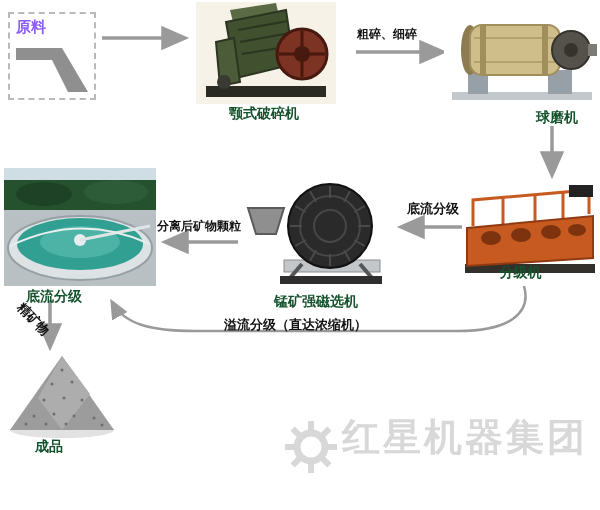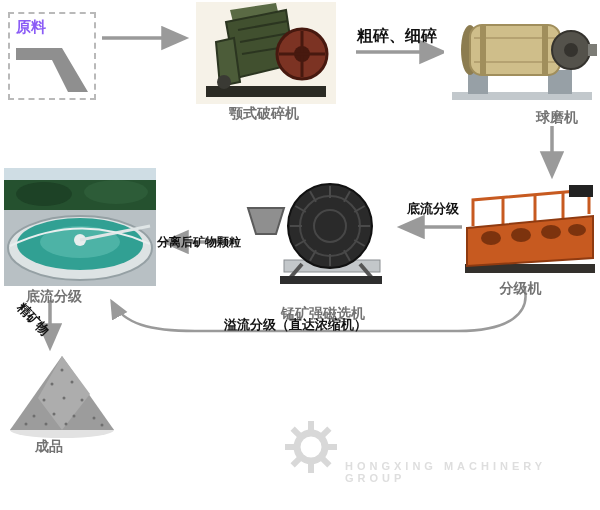--- a/index.html
+++ b/index.html
@@ -1,18 +1,18 @@
 <!DOCTYPE html>
 <html><head>
 <meta charset="utf-8">
 <style>
   html,body{margin:0;padding:0;}
   body{width:600px;height:510px;background:#ffffff;position:relative;overflow:hidden;
        font-family:"Liberation Sans","DejaVu Sans",sans-serif;}
-  .lbl{position:absolute;font-weight:bold;color:#737373;font-size:14px;text-align:center;white-space:nowrap;}
+  .lbl{position:absolute;font-weight:bold;color:#14532d;font-size:14px;text-align:center;white-space:nowrap;}
   .edge{position:absolute;font-weight:bold;color:#111;font-size:13px;white-space:nowrap;}
   .machine{position:absolute;line-height:0;}
   #connectors{position:absolute;left:0;top:0;pointer-events:none;}
   .raw-box{position:absolute;left:8px;top:12px;width:88px;height:88px;border:2px dashed #b9b9b9;box-sizing:border-box;}
   .raw-box .raw-text{position:absolute;left:6px;top:4px;font-size:15px;font-weight:bold;color:#8b5cf6;}
   .raw-box .raw-shape{position:absolute;left:4px;top:28px;line-height:0;}
   .watermark{position:absolute;left:284px;top:416px;width:312px;height:72px;}
   .wm-brand{position:absolute;left:58px;top:-4px;font-size:38px;font-weight:bold;letter-spacing:3px;color:#d8d8d8;}
   .wm-sub{position:absolute;left:61px;top:44px;font-size:11px;font-weight:bold;letter-spacing:4px;color:#dedede;}
   .rot{transform:rotate(46deg);transform-origin:left top;}
@@ -162,41 +162,41 @@
         <circle cx="18" cy="74" r="1.5"></circle>
         <circle cx="58" cy="74" r="1.5"></circle>
       <circle cx="94" cy="75" r="1.5"></circle>
         <circle cx="38" cy="74" r="1.5"></circle>
     </g>
   </svg>
 </div>
 
 <div class="lbl" style="left:197px;top:105px;width:134px;">颚式破碎机</div>
 <div class="lbl" style="left:468px;top:109px;width:110px;text-align:right;">球磨机</div>
-<div class="lbl" style="left:468px;top:280px;width:105px;">分级机</div>
-<div class="lbl" style="left:253px;top:293px;width:140px;margin-top:12px;">锰矿强磁选机</div>
+<div class="lbl" style="left:468px;top:264px;width:105px;">分级机</div>
+<div class="lbl" style="left:246px;top:293px;width:140px;">锰矿强磁选机</div>
 <div class="lbl" style="left:4px;top:288px;width:100px;">底流分级</div>
 <div class="lbl" style="left:14px;top:438px;width:70px;">成品</div>
 
-<div class="edge" style="left:357px;top:26px;font-size:16px;">粗碎、细碎</div>
+<div class="edge" style="left:357px;top:26px;font-size:12px;">粗碎、细碎</div>
 <div class="edge" style="left:407px;top:200px;text-align:right;">底流分级</div>
-<div class="edge" style="left:157px;top:218px;font-size:12px;margin-top:16px;">分离后矿物颗粒</div>
+<div class="edge" style="left:157px;top:218px;font-size:12px;">分离后矿物颗粒</div>
 <div class="edge rot" style="left:26px;top:299px;">精矿物</div>
 <div class="edge" style="left:224px;top:316px;text-align:right;">溢流分级（直达浓缩机）</div>
 
 <div class="watermark">
   <span style="position:absolute;left:0;top:4px;line-height:0;">
     <svg width="54" height="54" viewBox="0 0 54 54">
       <g fill="#d8d8d8">
         <rect x="24" y="1" width="6" height="10" transform="rotate(0 27 27)"></rect>
         <rect x="24" y="1" width="6" height="10" transform="rotate(45 27 27)"></rect>
         <rect x="24" y="1" width="6" height="10" transform="rotate(90 27 27)"></rect>
         <rect x="24" y="1" width="6" height="10" transform="rotate(135 27 27)"></rect>
         <rect x="24" y="1" width="6" height="10" transform="rotate(180 27 27)"></rect>
         <rect x="24" y="1" width="6" height="10" transform="rotate(225 27 27)"></rect>
         <rect x="24" y="1" width="6" height="10" transform="rotate(270 27 27)"></rect>
         <rect x="24" y="1" width="6" height="10" transform="rotate(315 27 27)"></rect>
       </g>
       <circle cx="27" cy="27" r="14" fill="none" stroke="#d8d8d8" stroke-width="7"></circle>
     </svg>
   </span>
-  <span class="wm-sub">HONGXING MACHINERY GROUP</span>
+  <span class="wm-brand">红星机器集团</span>
 </div>
 
 </body></html>

